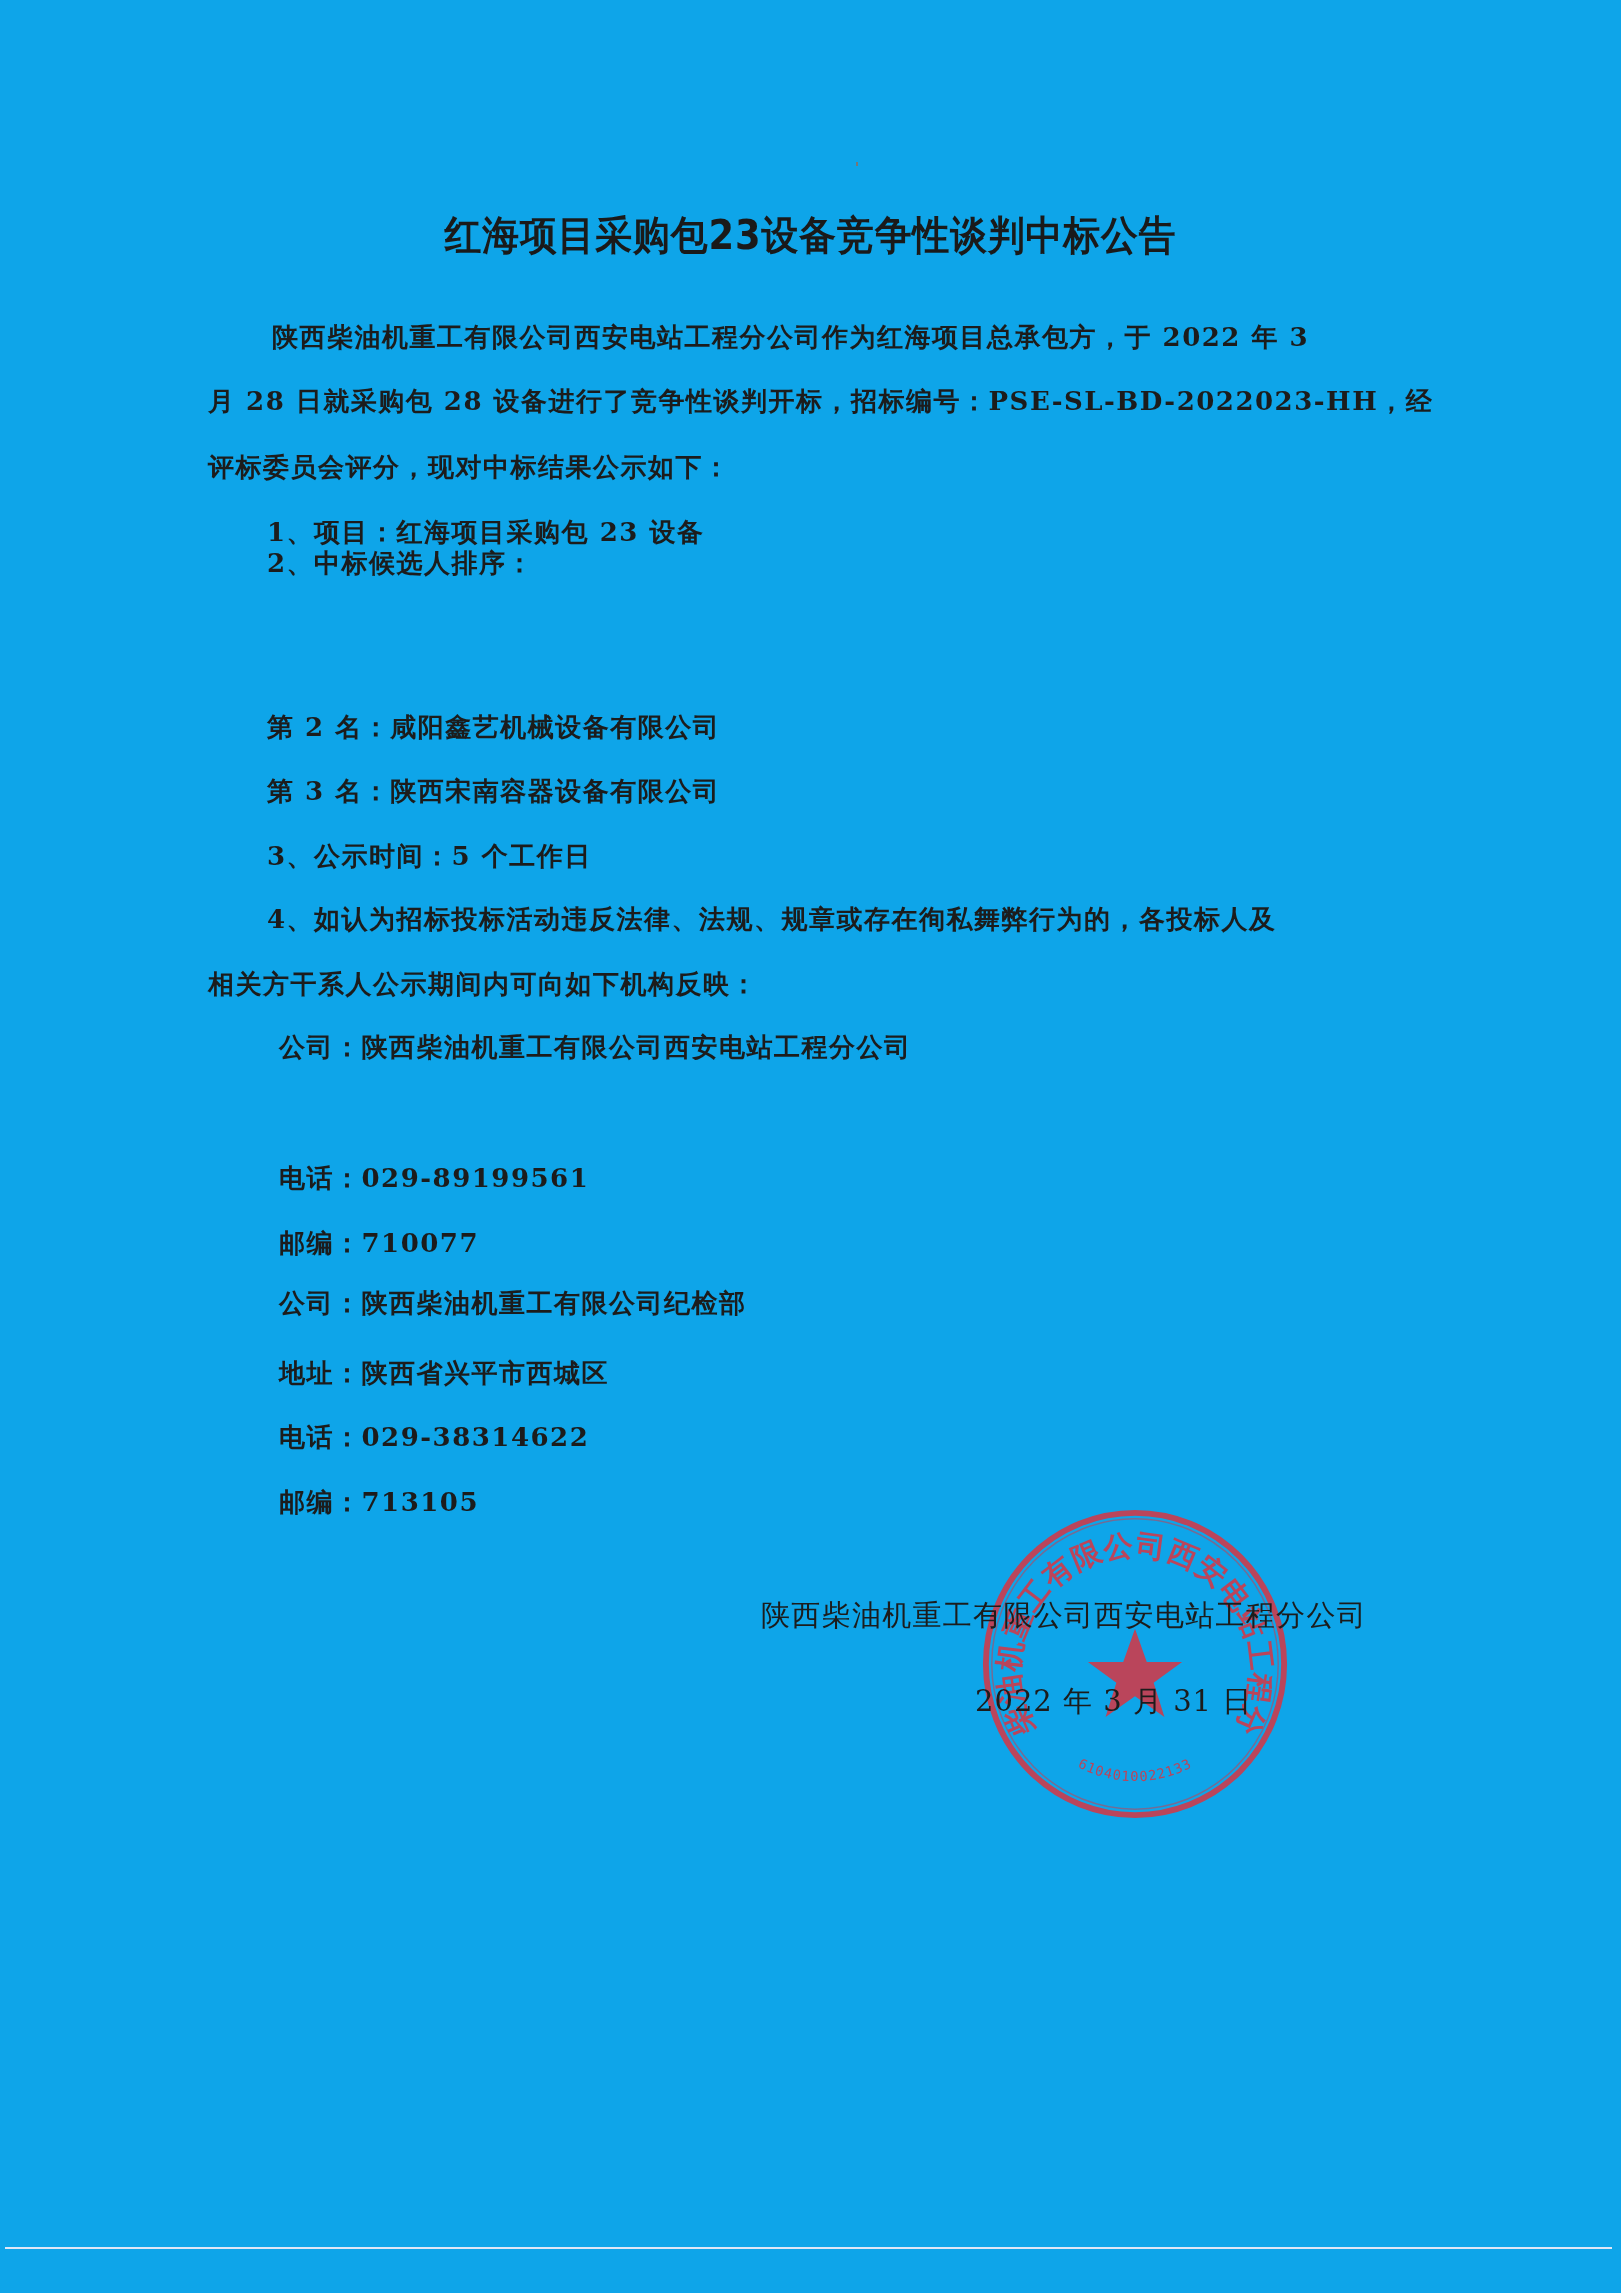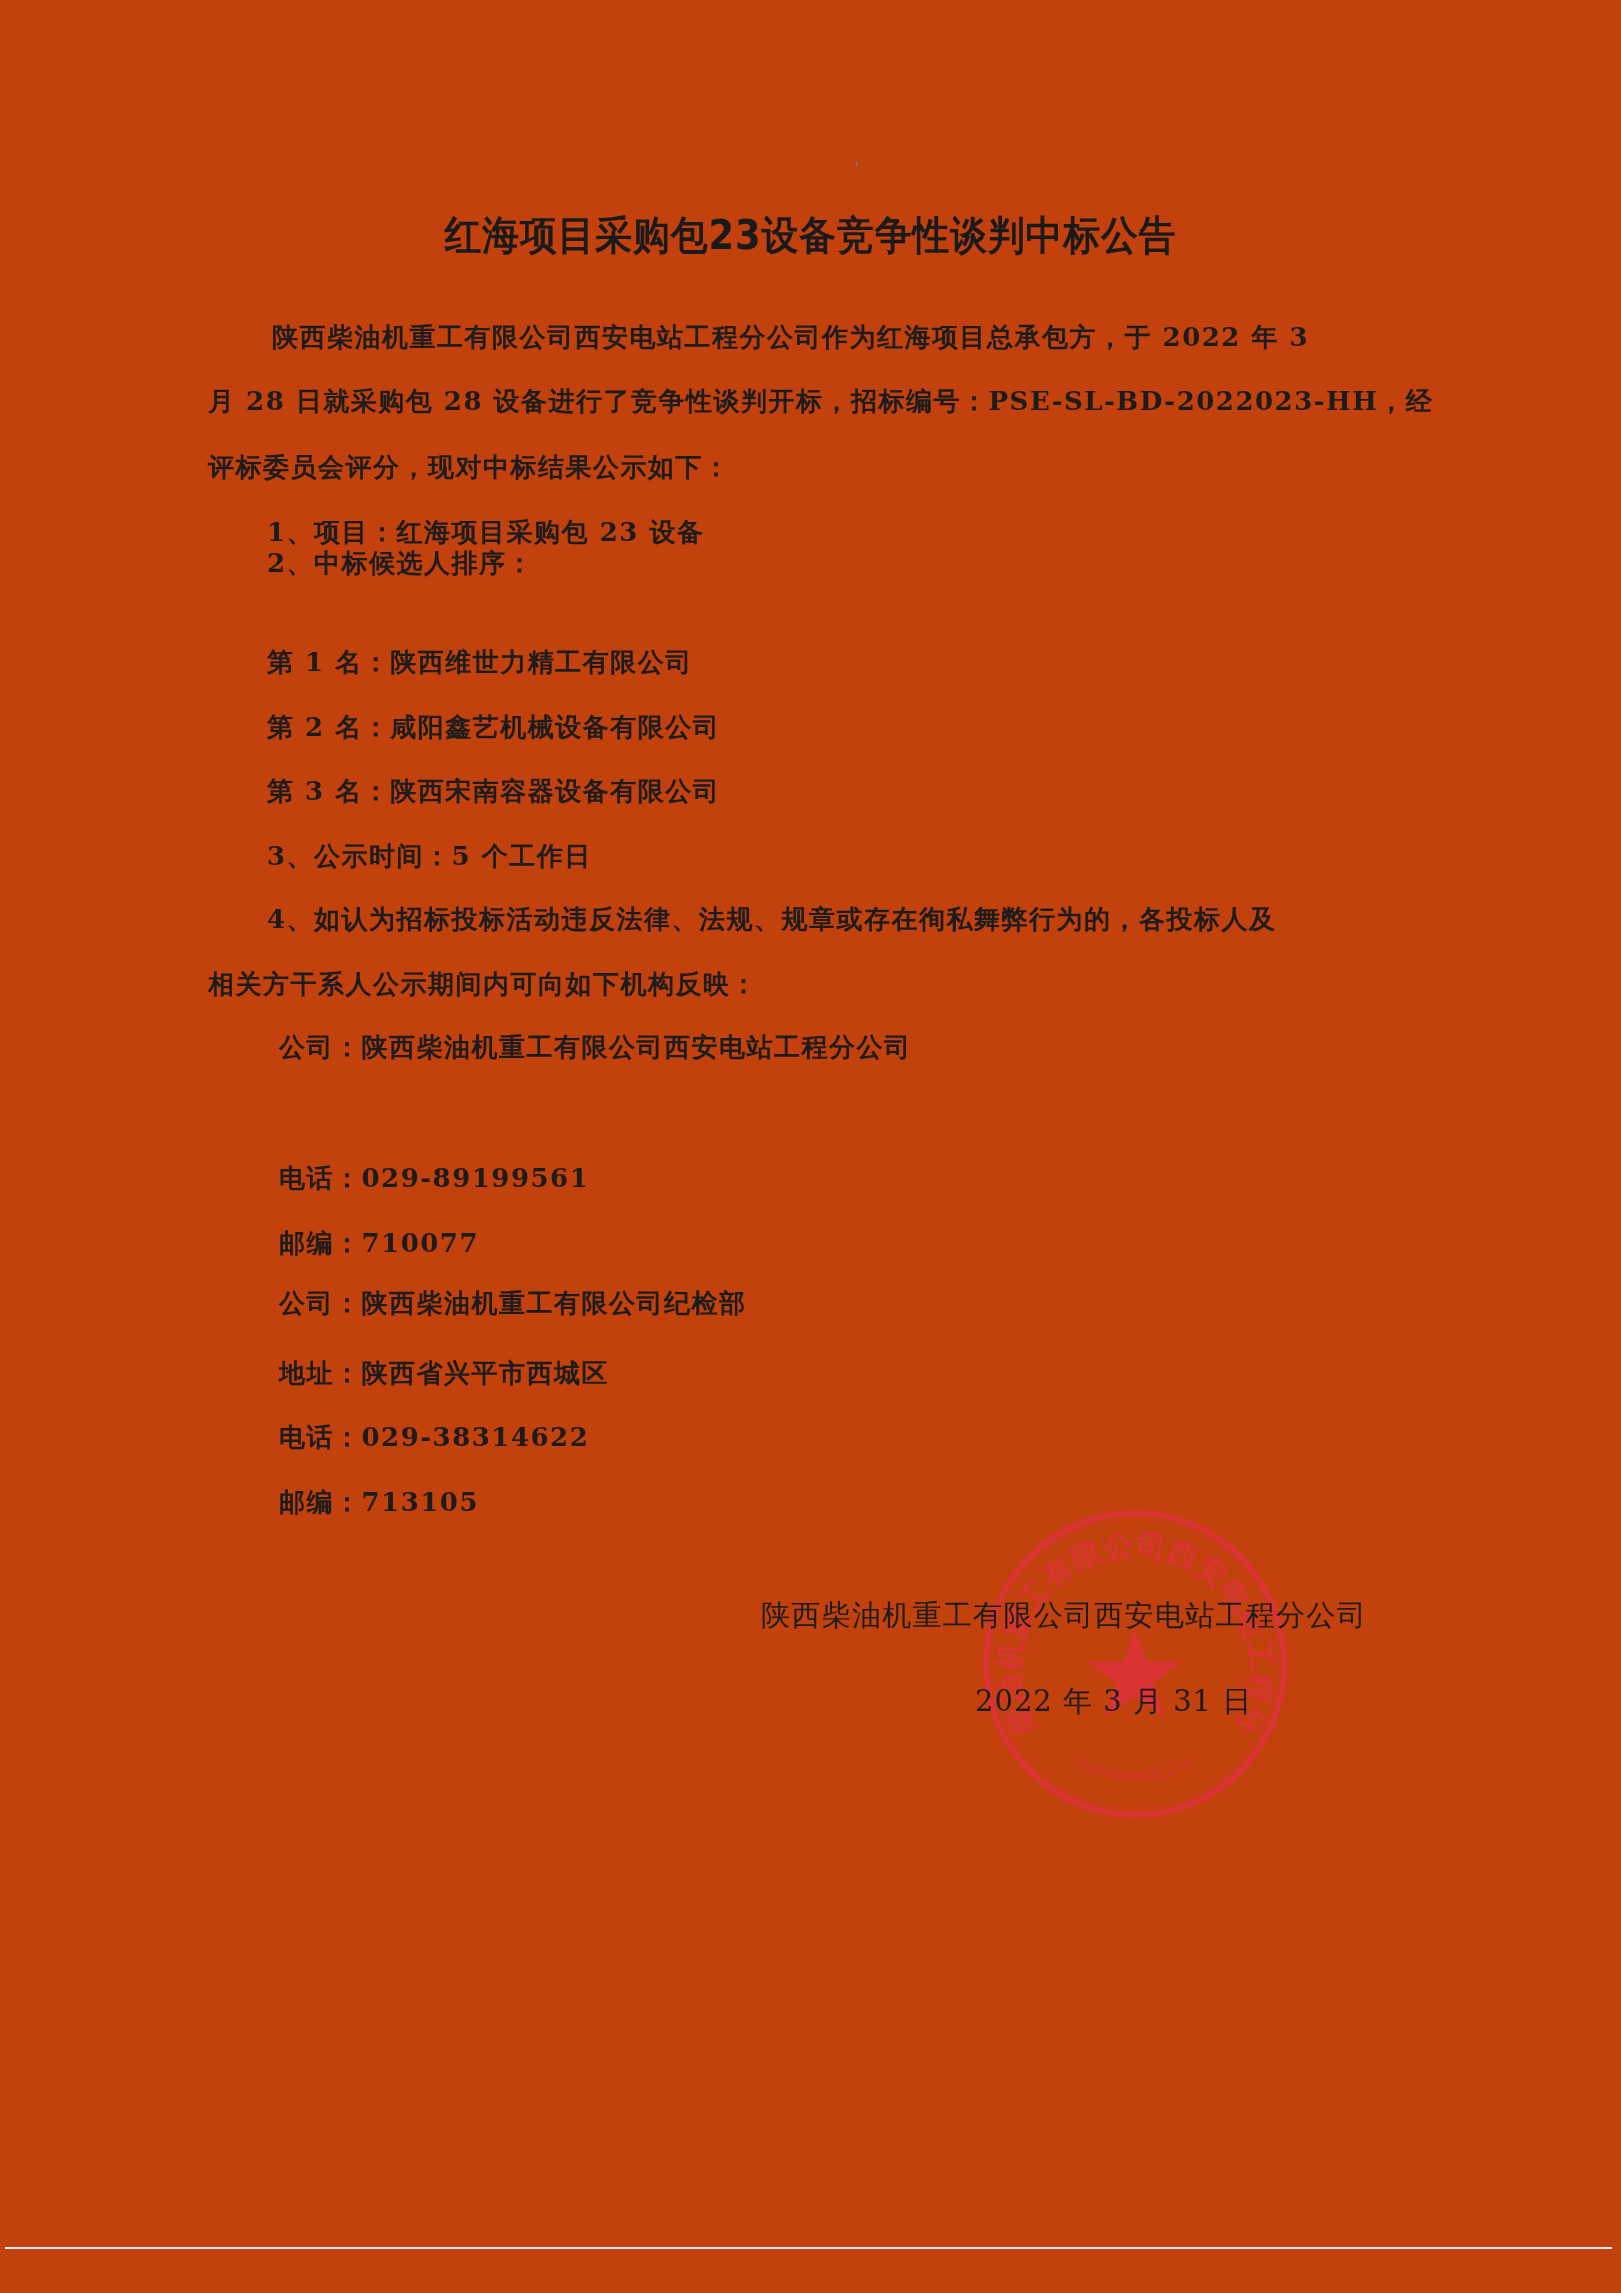--- a/index.html
+++ b/index.html
@@ -1,18 +1,18 @@
 <!DOCTYPE html>
 <html><head>
 <meta charset="utf-8">
 <style>
   html, body { margin: 0; padding: 0; background: #ffffff; }
   body { width: 1621px; height: 2294px; position: relative; overflow: hidden;
          font-family: "DejaVu Serif", "Liberation Serif", serif; color: #1c1c1c; }
-  .page { position: absolute; left: 0; top: 0; width: 1621px; height: 2294px; background: #c2410c; }
+  .page { position: absolute; left: 0; top: 0; width: 1621px; height: 2294px; background: #0ea5e9; }
   .speck { position: absolute; left: 856px; top: 162px; width: 2px; height: 3.9px; background: #777; }
   .title { position: absolute; left: 0; width: 1621px; top: 208px; text-align: center;
            font-family: "DejaVu Sans", "Liberation Sans", sans-serif; font-size: 40px;
            font-weight: bold; letter-spacing: 1px; color: #1a1a1a; transform: scaleX(0.92); }
   .line { position: absolute; font-size: 26px; line-height: 39px; white-space: nowrap; letter-spacing: 1.5px; font-weight: bold; }
   .l-full { left: 208px; }
   .l-indent { left: 272px; }
   .l-item { left: 267px; }
   .l-ind2 { left: 279px; }
   .signer { position: absolute; left: 761px; top: 1596px; font-size: 29px; line-height: 39px; white-space: nowrap; letter-spacing: 1.3px; z-index: 3; }
@@ -28,21 +28,20 @@
 
   <div class="title">红海项目采购包23设备竞争性谈判中标公告</div>
 
   <div class="line l-indent" style="top:318px">陕西柴油机重工有限公司西安电站工程分公司作为红海项目总承包方，于 2022 年 3</div>
   <div class="line l-full" style="top:382px">月 28 日就采购包 28 设备进行了竞争性谈判开标，招标编号：PSE-SL-BD-2022023-HH，经</div>
   <div class="line l-full" style="top:448px">评标委员会评分，现对中标结果公示如下：</div>
 
   <div class="line l-item" style="top:513px">1、项目：红海项目采购包 23 设备</div>
   <div class="line l-item" style="top:544px">2、中标候选人排序：</div>
 
-  <div class="line l-item" style="top:643px">第 1 名：陕西维世力精工有限公司</div>
   <div class="line l-item" style="top:708px">第 2 名：咸阳鑫艺机械设备有限公司</div>
   <div class="line l-item" style="top:772px">第 3 名：陕西宋南容器设备有限公司</div>
 
   <div class="line l-item" style="top:837px">3、公示时间：5 个工作日</div>
 
   <div class="line l-item" style="top:900px">4、如认为招标投标活动违反法律、法规、规章或存在徇私舞弊行为的，各投标人及</div>
   <div class="line l-full" style="top:965px">相关方干系人公示期间内可向如下机构反映：</div>
 
   <div class="line l-ind2" style="top:1028px">公司：陕西柴油机重工有限公司西安电站工程分公司</div>
   <div class="line l-ind2" style="top:1159px">电话：029-89199561</div>

